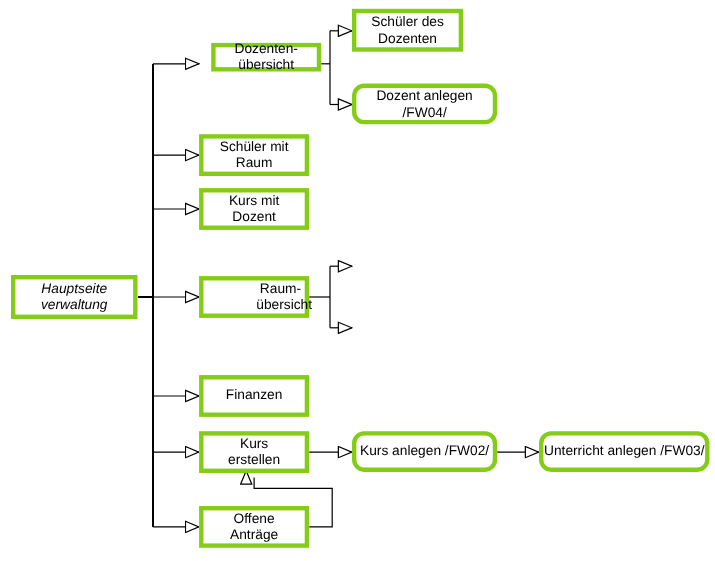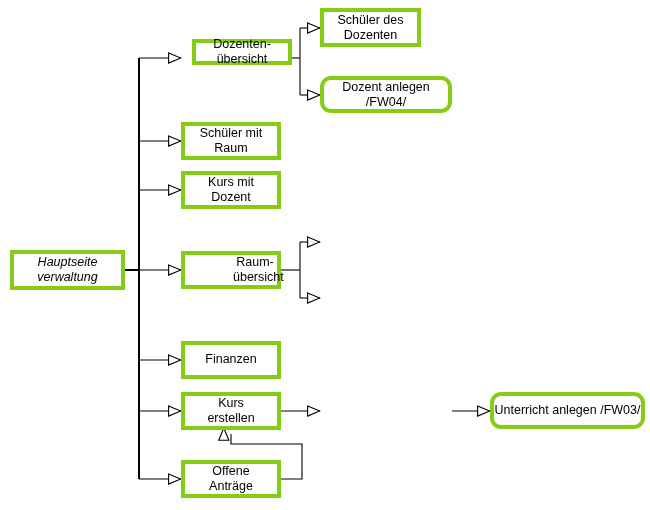--- a/index.html
+++ b/index.html
@@ -141,20 +141,23 @@
 
   <div class="node v-top" style="left:181px; top:341px; width:100px; height:38px;">
     <span class="node-label">Finanzen</span>
   </div>
 
   <div class="node v-center" style="left:181px; top:392px; width:100px; height:38px;">
     <span class="node-label">Kurs
 erstellen</span>
   </div>
 
+  <div class="node v-center rounded" style="left:320px; top:392px; width:132px; height:37px;">
+    <span class="node-label">Kurs anlegen /FW02/</span>
+  </div>
 
   <div class="node v-center rounded" style="left:490px; top:392px; width:155px; height:37px;">
     <span class="node-label">Unterricht anlegen /FW03/</span>
   </div>
 
   <div class="node v-center" style="left:181px; top:460px; width:100px; height:38px;text-align:center;">
     <span class="node-label">Offene
 Anträge</span>
   </div>
 

